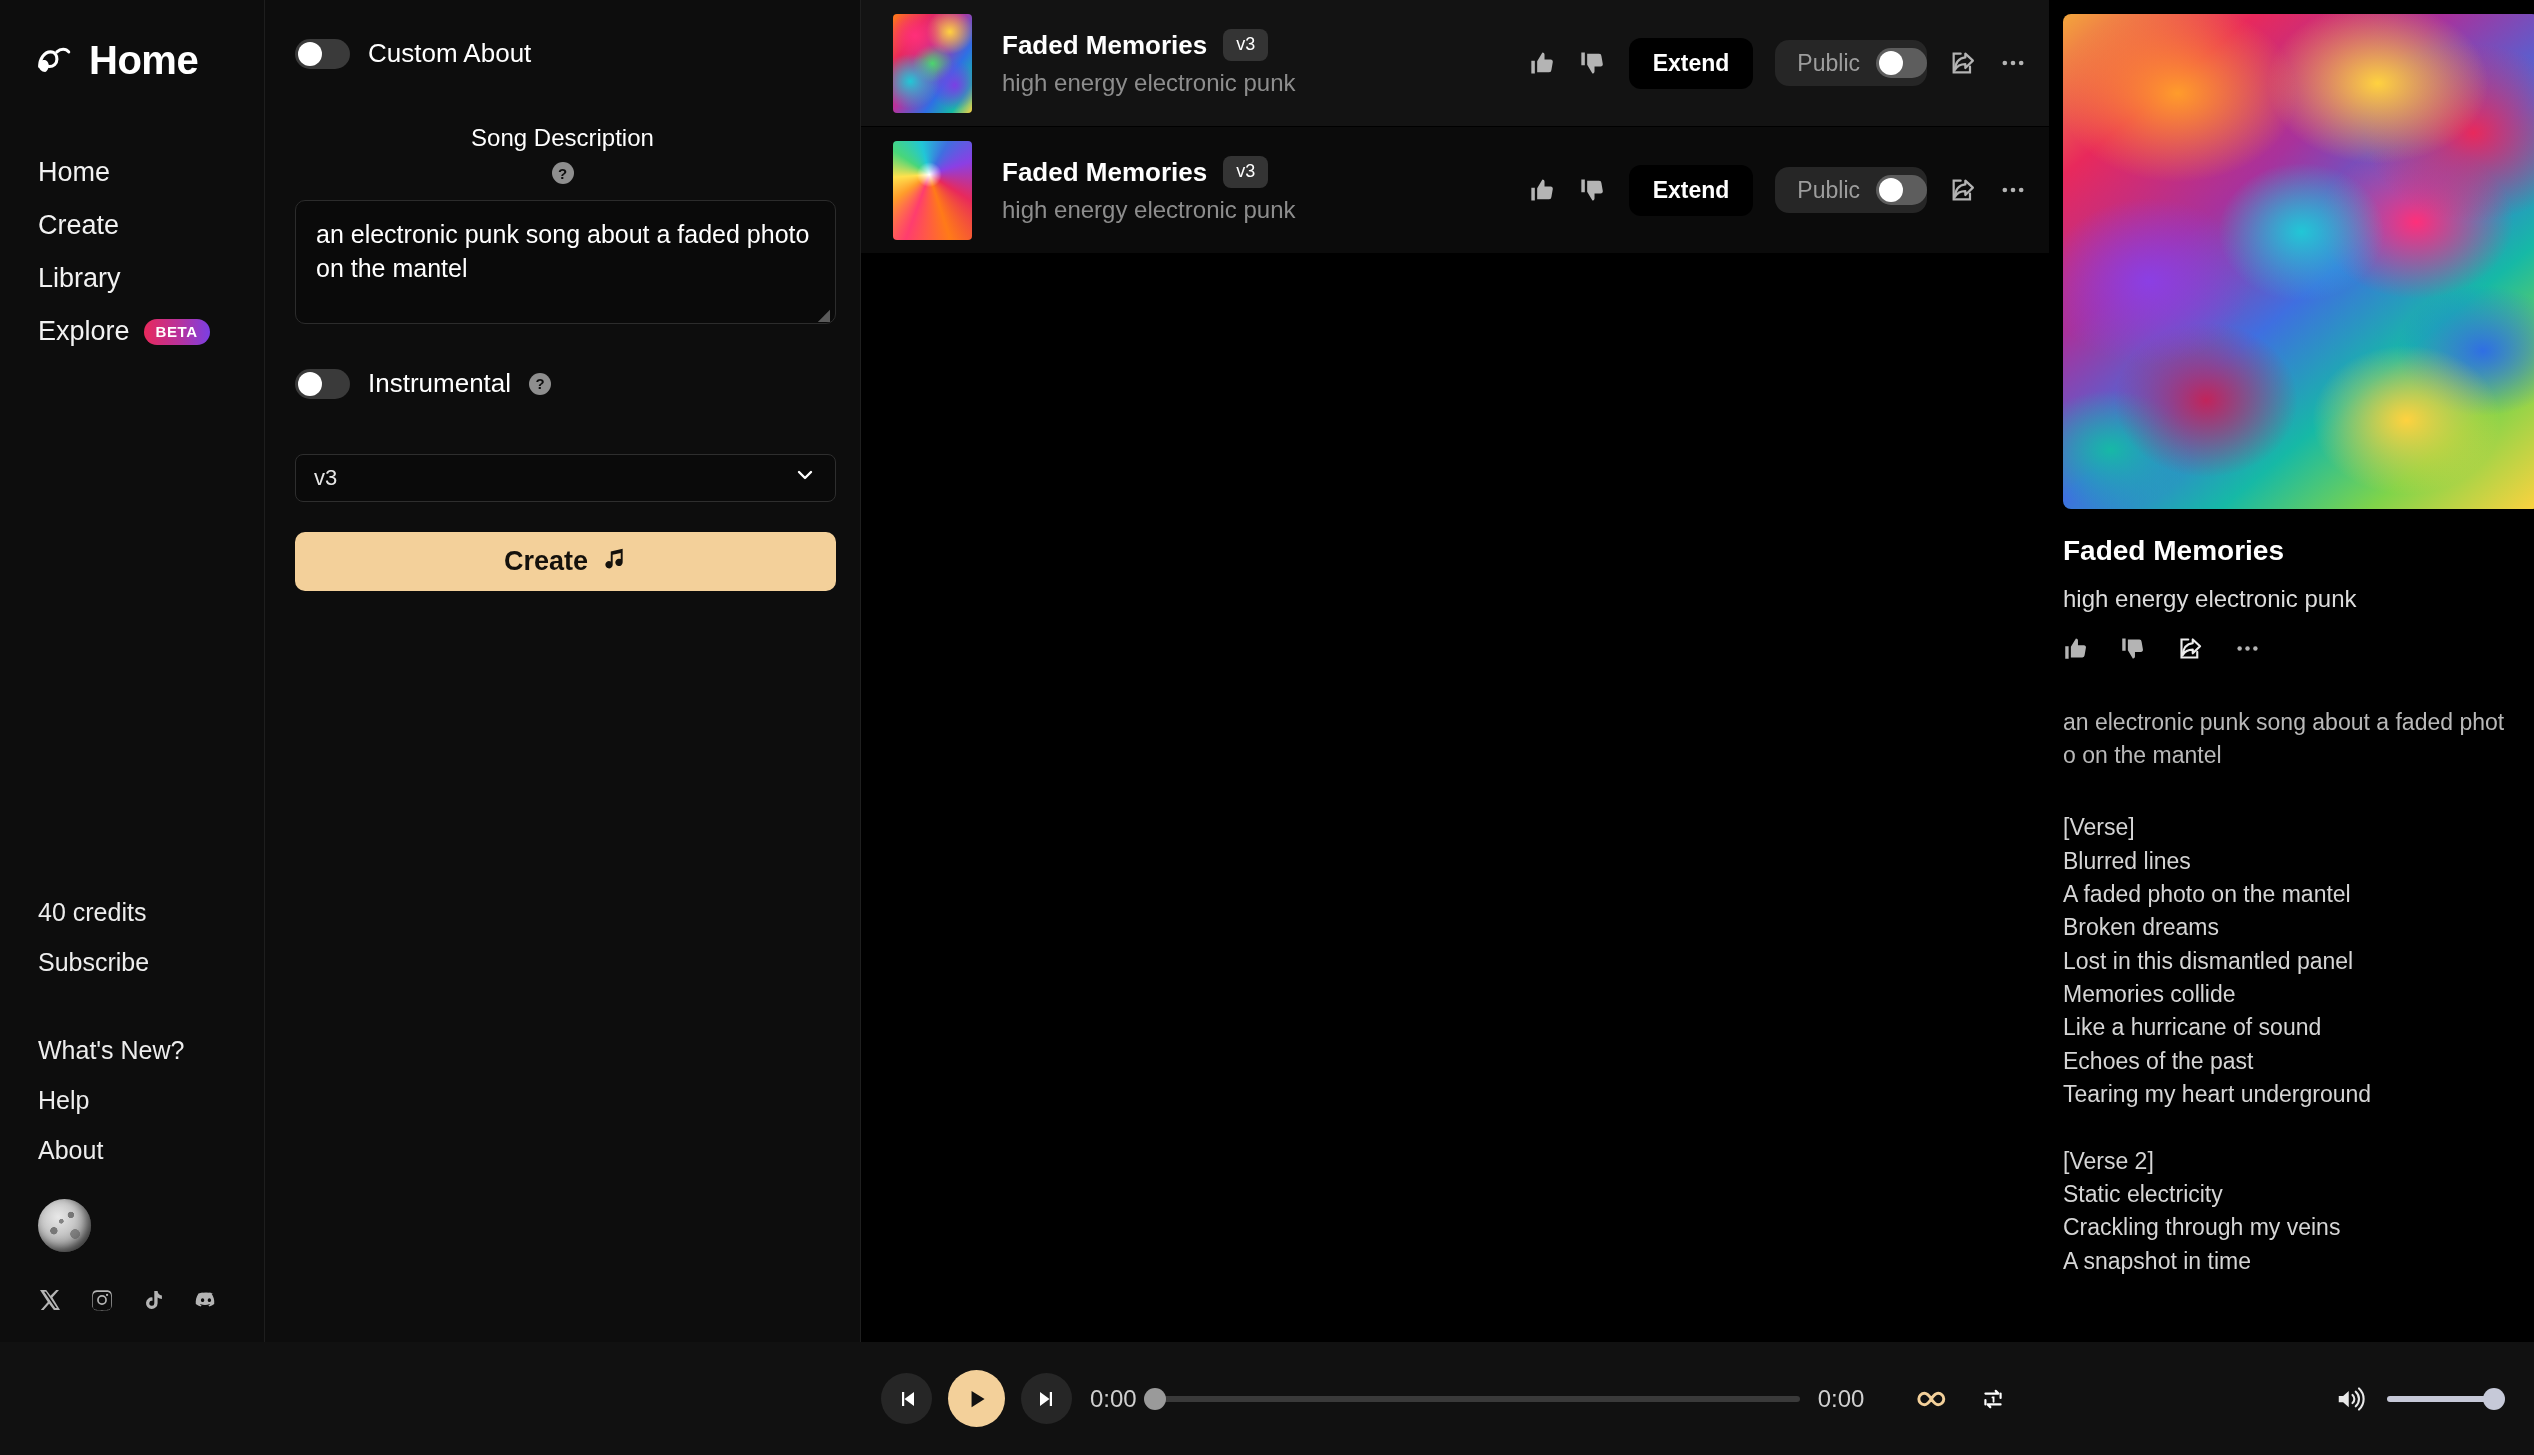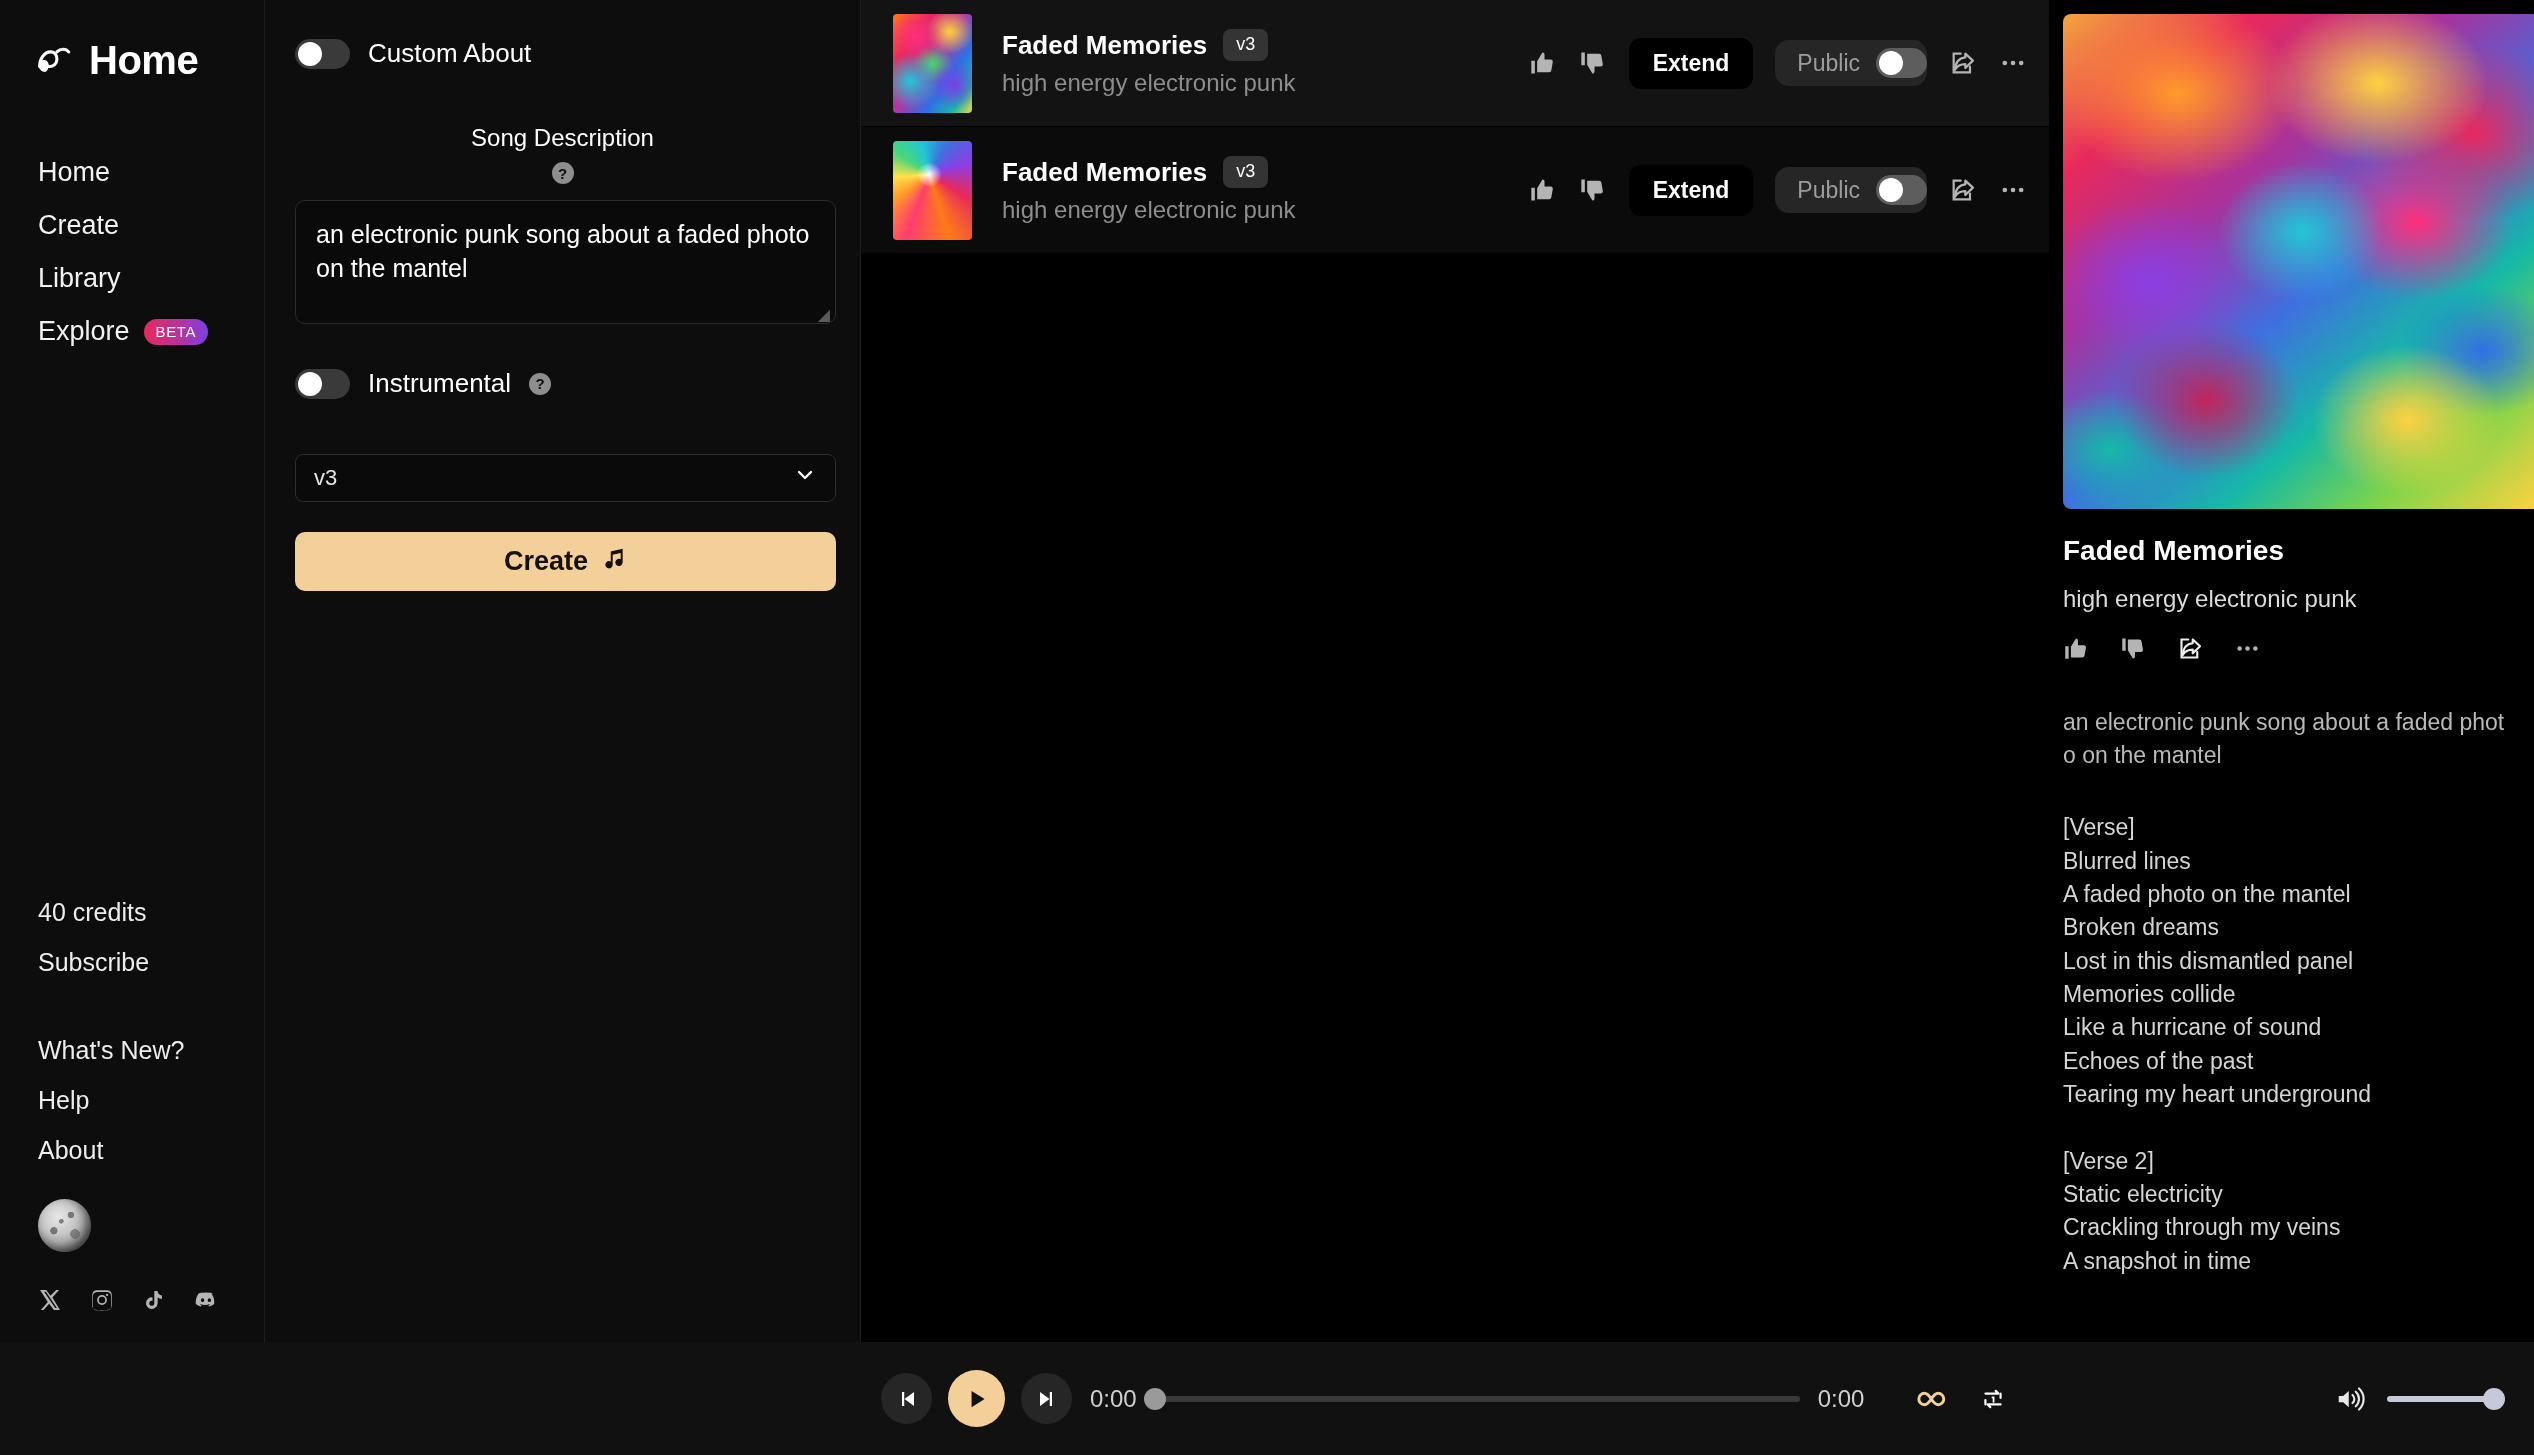--- a/index.html
+++ b/index.html
@@ -24,21 +24,21 @@
   .logo-mark { width: 40px; height: 34px; flex: 0 0 40px; }
   .logo-text { font-size: 40px; font-weight: 700; letter-spacing: -0.5px; color: #fff; }
 
   .nav { margin-top: 63px; display: flex; flex-direction: column; }
   .nav-item {
     display: flex; align-items: center; gap: 14px;
     padding: 0 0 0 38px; height: 53px;
     font-size: 27px; color: #f2f2f2; cursor: pointer;
   }
   .beta-badge {
-    font-size: 15px; font-weight: 400; letter-spacing: 0.6px;
+    font-size: 15px; font-weight: 700; letter-spacing: 0.6px;
     color: #fff; padding: 4px 12px 5px; border-radius: 20px;
     background: linear-gradient(90deg, #e8295c 0%, #b6339e 55%, #7b3fe4 100%);
   }
 
   .side-spacer { flex: 1 1 auto; }
   .side-links { display: flex; flex-direction: column; padding-left: 38px; }
   .side-link { font-size: 25px; color: #ededed; height: 50px; display: flex; align-items: center; cursor: pointer; }
   .side-gap { height: 38px; }
   .avatar {
     width: 53px; height: 53px; border-radius: 50%;

